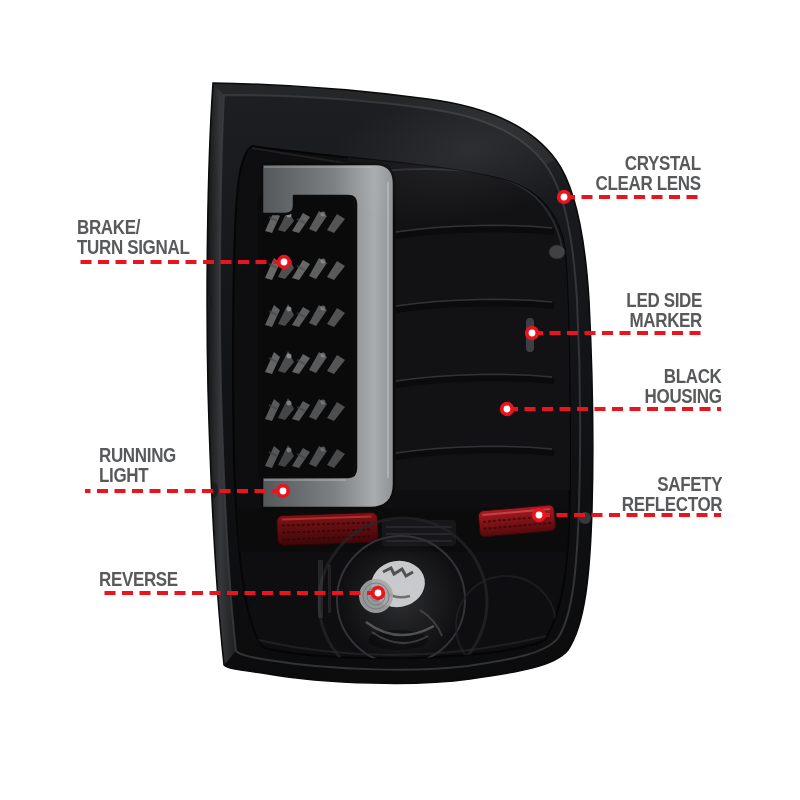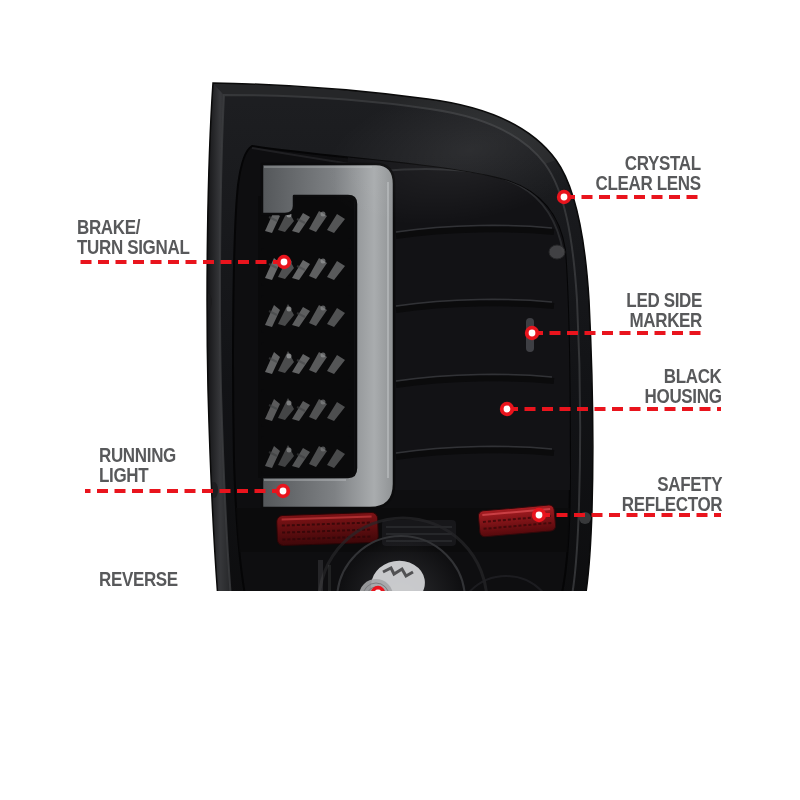--- a/index.html
+++ b/index.html
@@ -1,17 +1,17 @@
 <!DOCTYPE html>
 <html><head>
 <meta charset="utf-8">
 <style>
   html,body{margin:0;padding:0;background:#ffffff;}
   .stage{
-    position:relative;width:800px;height:591px;background:#ffffff;overflow:hidden;
+    position:relative;width:800px;height:800px;background:#ffffff;overflow:hidden;
     font-family:"Liberation Sans",sans-serif;
   }
   .stage svg{position:absolute;left:0;top:0;}
   .callout{
     position:absolute;
     color:#58595b;
     font-weight:bold;
     font-size:20px;
     line-height:20px;
     letter-spacing:-0.4px;

